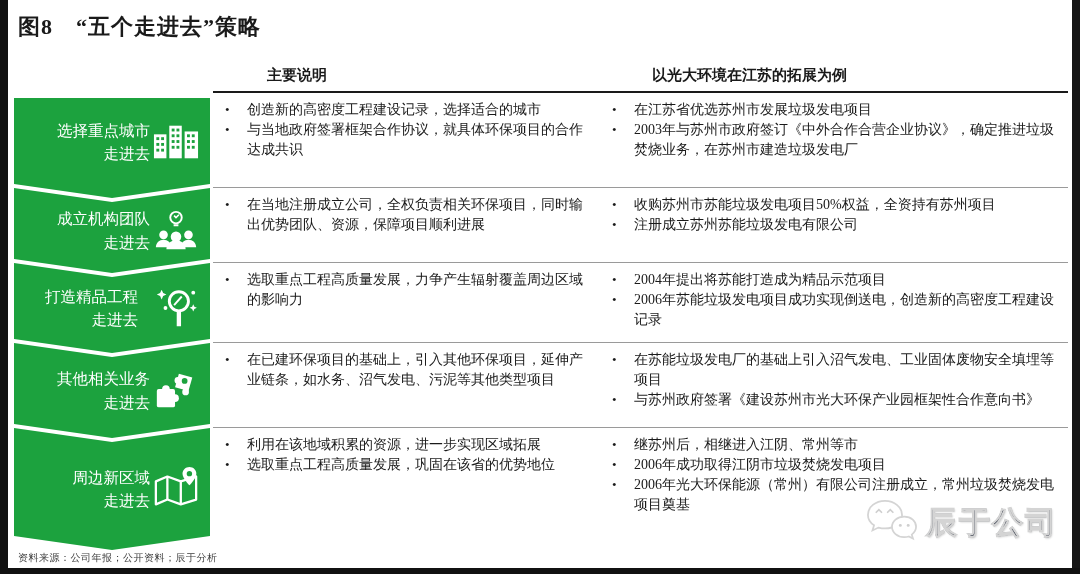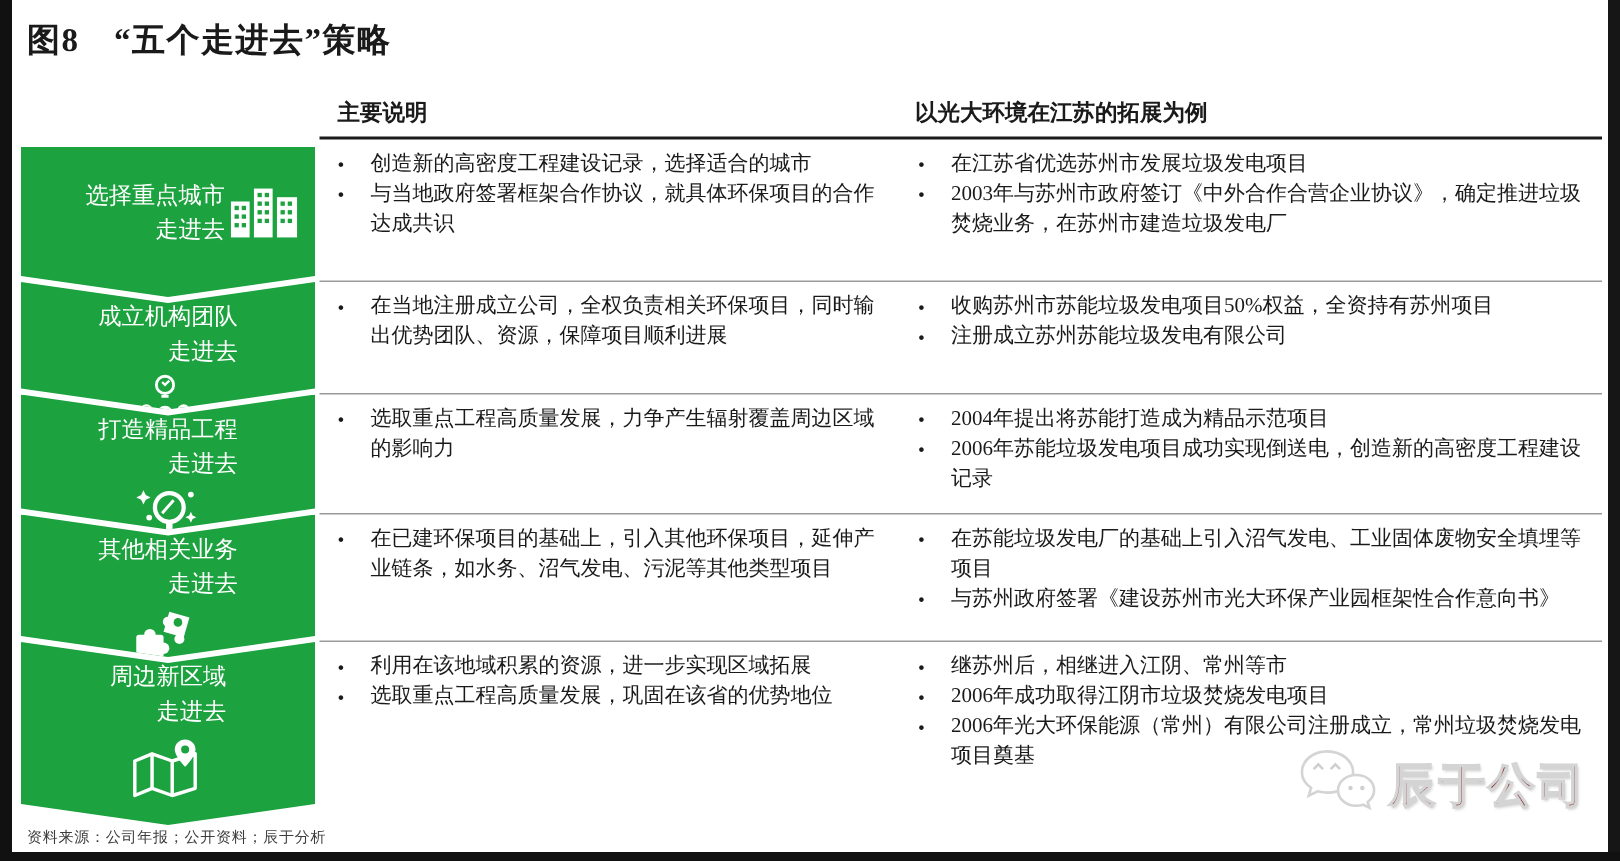--- a/index.html
+++ b/index.html
@@ -5,21 +5,21 @@
   html,body{margin:0;padding:0;background:#fff;}
   .page{position:relative;width:1080px;height:574px;background:#fff;overflow:hidden;
         font-family:Liberation Serif, serif;color:#1a1a1a;}
   
   .edge-left{position:absolute;left:0;top:0;width:8px;height:574px;background:#111;}
   .edge-right{position:absolute;right:0;top:0;width:8px;height:574px;background:#161616;}
   .edge-bottom{position:absolute;left:0;bottom:0;width:1080px;height:6px;background:#111;}
 
   .fig-title{position:absolute;left:18px;top:12px;font-size:22px;font-weight:bold;letter-spacing:1px;}
 
-  .col-hdr{position:absolute;top:66px;font-size:15px;font-weight:bold;}
+  .col-hdr{position:absolute;top:66px;font-size:15px;font-weight:bold;margin-left:42px;}
   .col-hdr.main{left:225px;}
   .col-hdr.example{left:610px;}
   .hdr-underline{position:absolute;left:213px;top:91px;width:855px;height:2px;background:#1a1a1a;}
 
   .rows{position:absolute;left:213px;top:93px;width:855px;}
   .row{display:flex;box-sizing:border-box;}
   .row.sep{border-bottom:1px solid #9a9a9a;}
   .r1{height:95px;} .r2{height:75px;} .r3{height:80px;} .r4{height:85px;} .r5{height:92px;}
   .cell{box-sizing:border-box;padding-top:7px;font-size:14px;line-height:1.42;}
   .cell.main{width:384px;padding-left:12px;padding-right:12px;}
@@ -27,30 +27,30 @@
   .bullet{display:flex;}
   .bullet .dot{width:22px;flex-shrink:0;font-size:13px;line-height:1.55;}
   .bullet .bt{flex:1;}
 
   
   .stage{position:absolute;left:14px;width:196px;background:#1CA23E;color:#fff;
          display:flex;align-items:center;box-sizing:border-box;}
   .s1{top:98px;height:100px;padding:2px 4px 14px 4px;
       clip-path:polygon(0 0,100% 0,100% calc(100% - 14px),50% 100%,0 calc(100% - 14px));}
   .s2,.s3,.s4,.s5{clip-path:polygon(0 0,50% 14px,100% 0,100% calc(100% - 14px),50% 100%,0 calc(100% - 14px));
-      padding:12px 4px 12px 4px;flex-direction:column;}
-  .s2{top:188px;height:85px;} .s3{top:263px;height:90px;}
+      padding:12px 4px 12px 4px;}
+  .s2{top:188px;height:85px;} .s3{top:263px;height:90px;gap:12px;}
   .s4{top:343px;height:95px;} .s5{top:428px;height:122px;}
   .stage-label{flex:1;text-align:right;font-size:15.5px;line-height:1.5;}
   .stage-icon{width:52px;flex-shrink:0;display:flex;justify-content:center;padding-right:4px;}
 
   .footer-note{position:absolute;left:18px;top:551px;font-size:10px;color:#3c3c3c;letter-spacing:.5px;}
 
   .watermark{position:absolute;right:22px;top:498px;display:flex;align-items:center;gap:6px;}
-  .wm-text{font-size:31px;font-weight:bold;color:#7f1d1d;letter-spacing:2px;
+  .wm-text{font-size:31px;font-weight:bold;color:#0f172a;letter-spacing:2px;
            -webkit-text-stroke:1px #d4d4d4;text-shadow:1px 1px 2px #cfcfcf;}
 </style>
 </head>
 <body>
 
 <div class="page">
 
   <div class="edge-left"></div>
   <div class="edge-right"></div>
   <div class="edge-bottom"></div>

